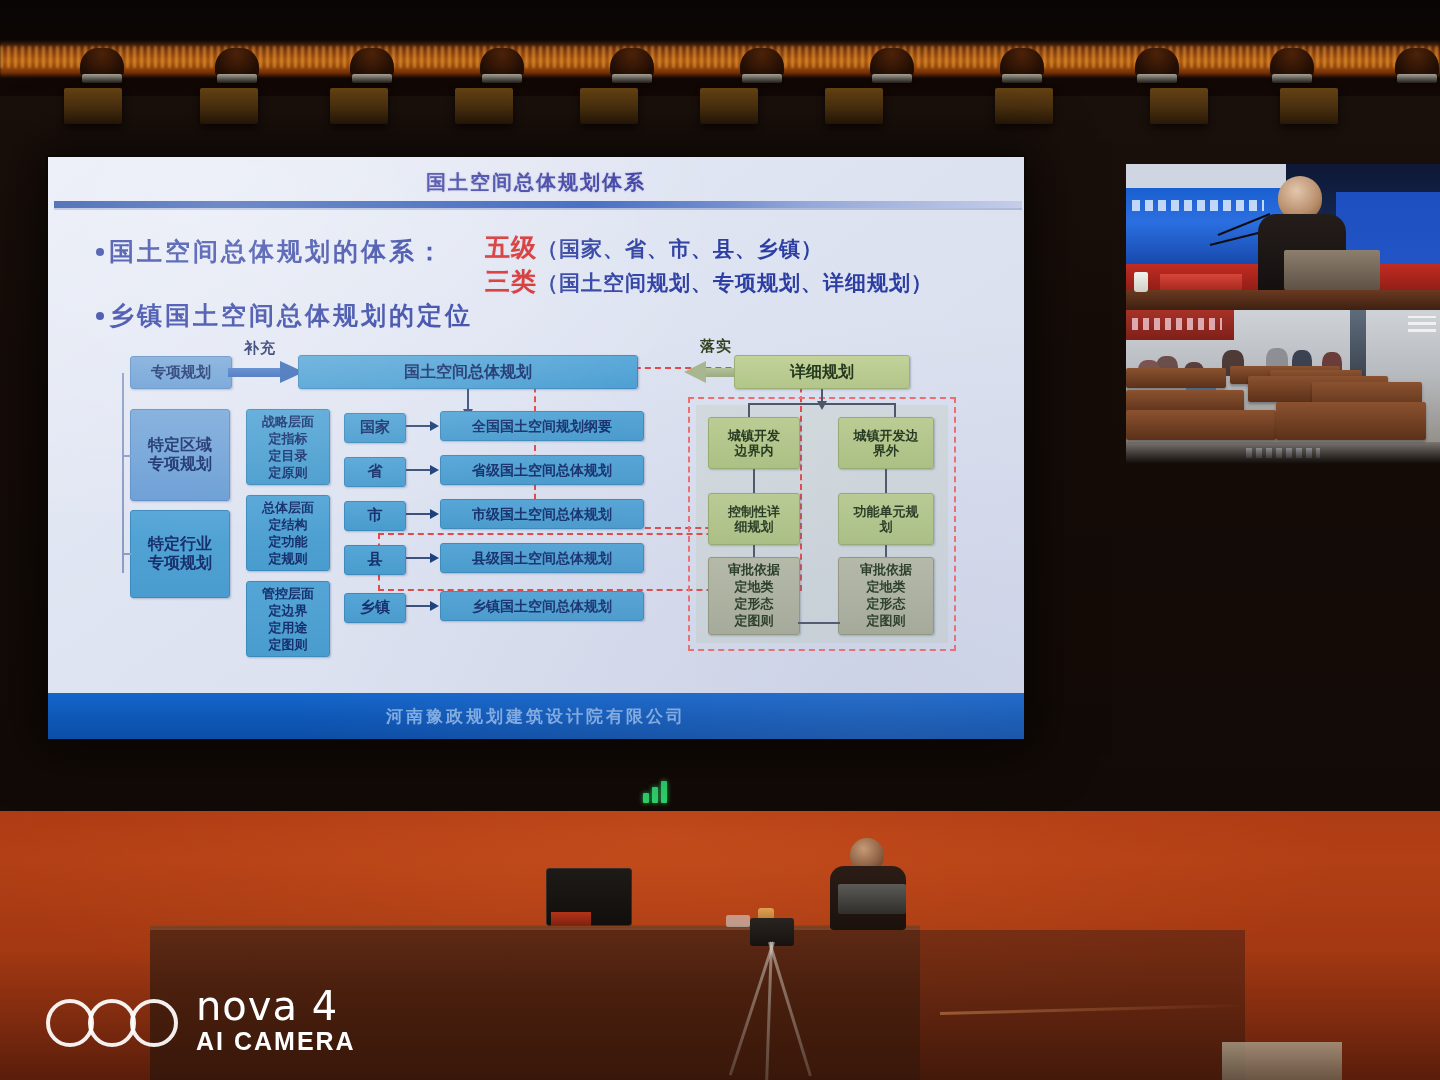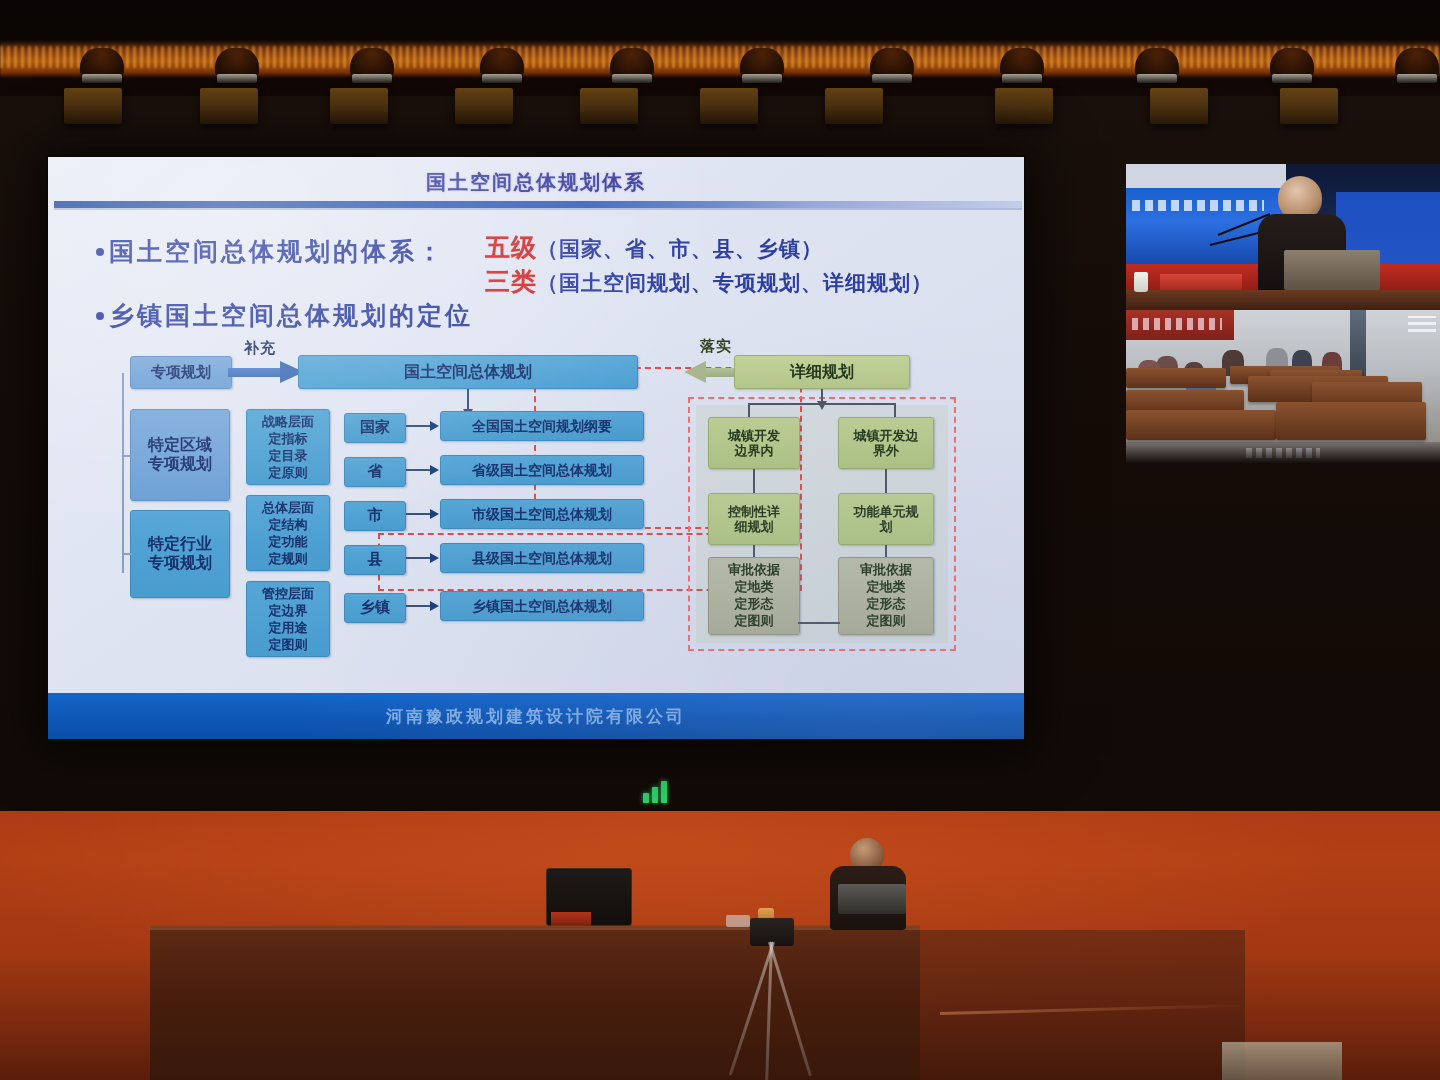--- a/index.html
+++ b/index.html
@@ -596,14 +596,25 @@
       <div class="va-desk" style="left:122px; top:66px;  width:140px; height:26px;"></div>
       <div class="va-desk" style="left:0px;   top:100px; width:150px; height:30px;"></div>
       <div class="va-desk" style="left:186px; top:72px;  width:110px; height:30px;"></div>
       <div class="va-desk" style="left:150px; top:92px;  width:150px; height:38px;"></div>
 
       <div class="va-caption"></div>
       <div class="va-dark-bottom"></div>
     </div>
   </div>
 
+  <div class="watermark">
+    <div class="wm-rings">
+      <i></i>
+        <i></i>
+        <i></i>
+    </div>
+    <div class="wm-text">
+      <div class="wm-nova">nova 4</div>
+      <div class="wm-ai">AI CAMERA</div>
+    </div>
+  </div>
 
 </div>
 
 </body></html>

